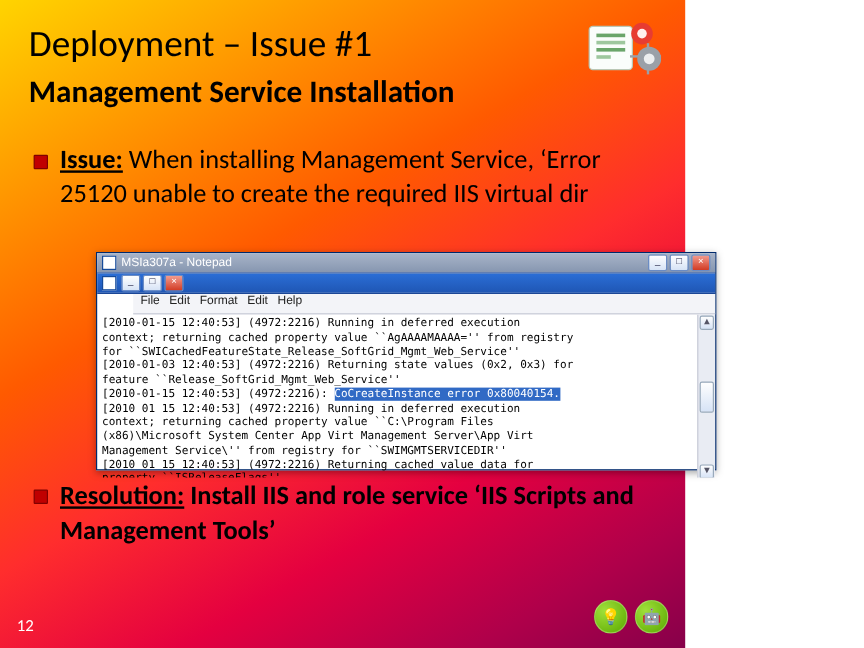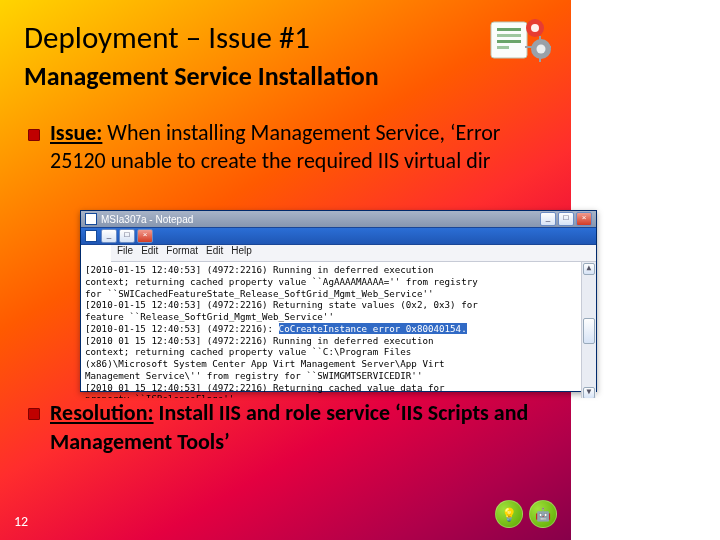--- a/index.html
+++ b/index.html
@@ -213,21 +213,21 @@
     <div class="np-menubar">
       <span class="np-menuitem">File</span>
       <span class="np-menuitem">Edit</span>
       <span class="np-menuitem">Format</span>
       <span class="np-menuitem">Edit</span>
       <span class="np-menuitem">Help</span>
     </div>
     <div class="np-body"><span>[2010-01-15 12:40:53] (4972:2216) Running in deferred execution</span>
 <span>context; returning cached property value ``AgAAAAMAAAA='' from registry</span>
 <span>for ``SWICachedFeatureState_Release_SoftGrid_Mgmt_Web_Service''</span>
-<span>[2010-01-15 12:40:53] (4972:2216) Returning state values (0x2, 0x3) for</span>
+<span>[2010-01-03 12:40:53] (4972:2216) Returning state values (0x2, 0x3) for</span>
 <span>feature ``Release_SoftGrid_Mgmt_Web_Service''</span>
 <span>[2010-01-15 12:40:53] (4972:2216): </span><span class="hl">CoCreateInstance error 0x80040154.</span>
 <span>[2010 01 15 12:40:53] (4972:2216) Running in deferred execution</span>
 <span>context; returning cached property value ``C:\Program Files</span>
 <span>(x86)\Microsoft System Center App Virt Management Server\App Virt</span>
 <span>Management Service\'' from registry for ``SWIMGMTSERVICEDIR''</span>
 <span>[2010 01 15 12:40:53] (4972:2216) Returning cached value data for</span>
 <span>property ``ISReleaseFlags''.</span>
       <div class="np-scroll">
         <div class="np-scroll-btn">▲</div>

